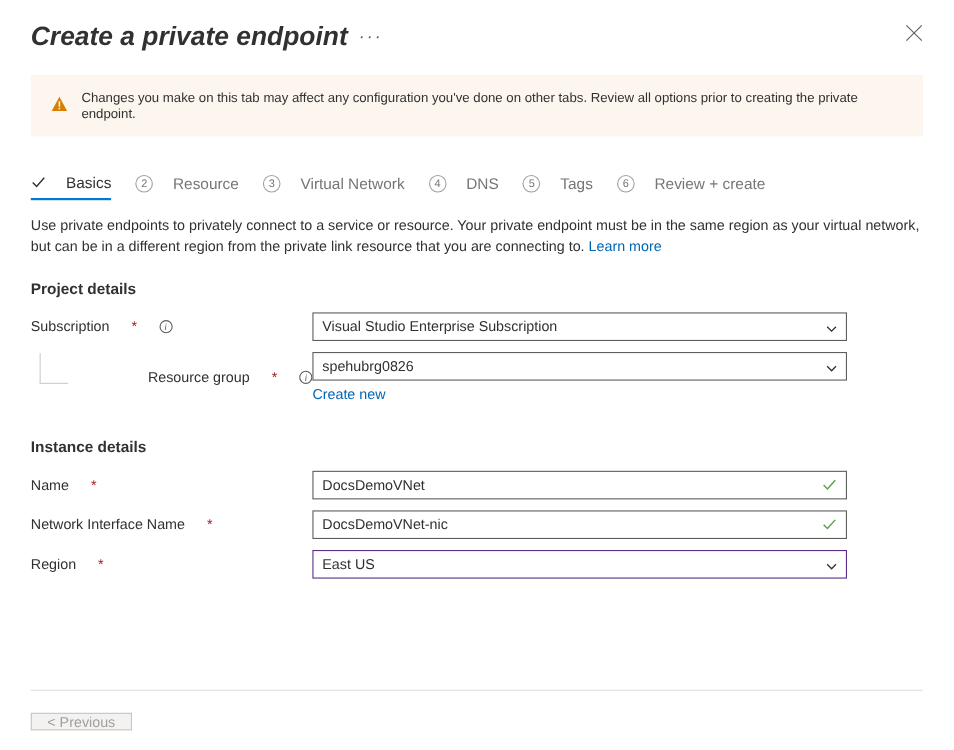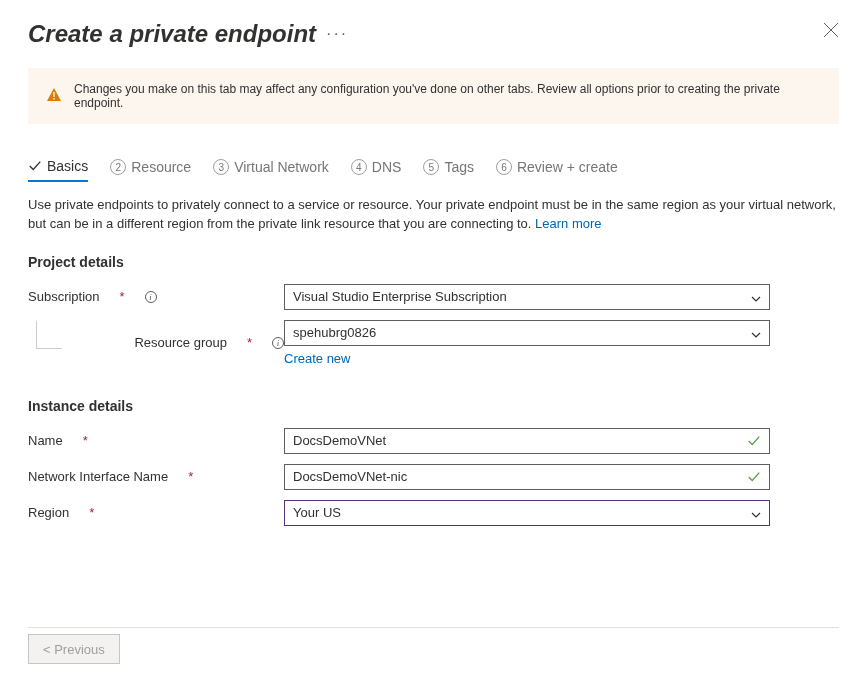--- a/index.html
+++ b/index.html
@@ -63,21 +63,21 @@
   }
   .tabs {
     display: flex;
     gap: 22px;
     border-bottom: none;
     margin-bottom: 14px;
   }
   .tab {
     display: flex;
     align-items: center;
-    gap: 5px;
+    gap: 18px;
     padding-bottom: 6px;
     cursor: pointer;
     color: #767676;
     font-size: 14px;
   }
   .tab.active {
     color: #323130;
     border-bottom: 2px solid #0078d4;
     font-weight: 400;
   }
@@ -204,21 +204,21 @@
   }
   .section-gap { height: 22px; }
   .footer {
     position: absolute;
     left: 28px;
     bottom: 18px;
     display: flex;
     gap: 10px;
   }
   .btn {
-    height: 30px;
+    height: 16px;
     padding: 0 14px;
     border: 1px solid #8a8886;
     background: #fff;
     font-size: 13px;
     cursor: pointer;
     display: inline-flex;
     align-items: center;
   }
   .btn.disabled {
     background: #f3f2f1;
@@ -379,21 +379,21 @@
     </div>
   </div>
 
   <div class="form-row">
     <div class="label-cell">
       <span>Region</span>
       <span class="req">*</span>
     </div>
     <div class="field-cell">
       <div class="select-box region">
-        <span>Your US</span>
+        <span>East US</span>
         <span class="chevron">
           <svg viewBox="0 0 10 10" stroke="currentColor" stroke-width="1.2" fill="none">
               <polyline points="1,3 5,7 9,3"></polyline>
             </svg>
         </span>
       </div>
     </div>
   </div>
 
 </div>

